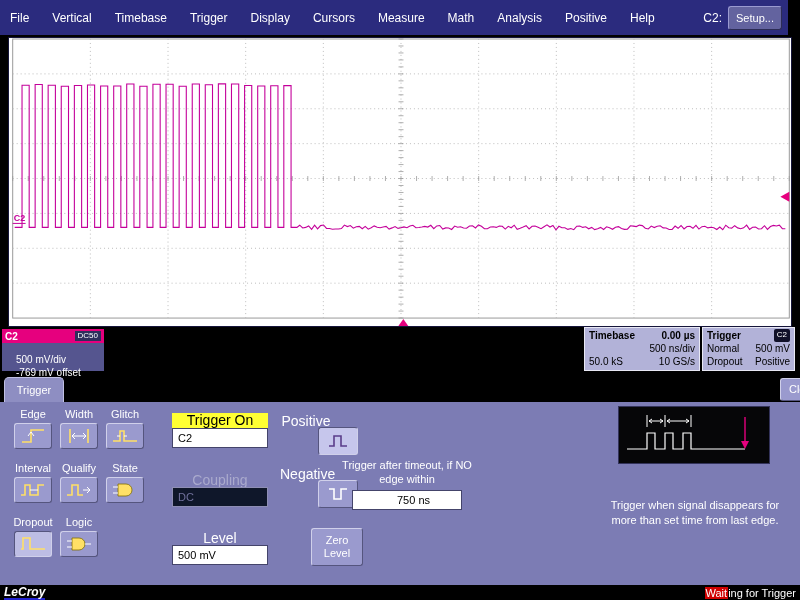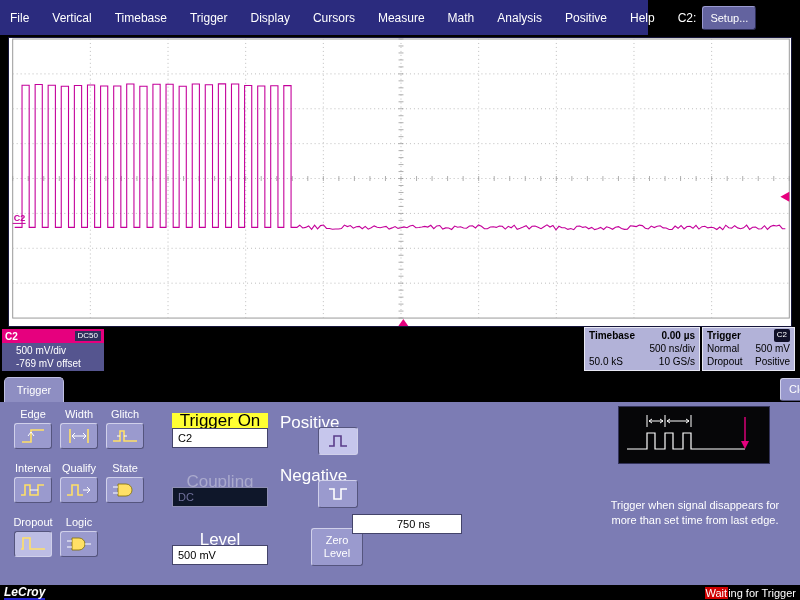--- a/index.html
+++ b/index.html
@@ -1,39 +1,39 @@
 <!DOCTYPE html>
 <html><head>
 <meta charset="utf-8">
 <style>
   * { margin:0; padding:0; box-sizing:border-box; }
   html,body { background:#000; }
   body { font-family:"Liberation Sans", sans-serif; }
   #root { position:relative; width:800px; height:600px; background:#000; overflow:hidden; }
 
   
-  .menubar { position:absolute; left:0; top:0; width:648px; height:35px; background:#2b2b7e;
+  .menubar { position:absolute; left:0; top:0; width:788px; height:35px; background:#2b2b7e;
              display:flex; align-items:center; padding:0 6px 0 10px; }
   .menu-item { color:#fff; font-size:12px; margin-right:23px; cursor:default; white-space:nowrap; }
   .menu-right { margin-left:auto; display:flex; align-items:center; }
   .menu-chan { color:#fff; font-size:12px; margin-right:6px; }
   .setup-btn { width:54px; height:24px; background:#63639f; color:#fff; font-size:11px;
                border:1px solid; border-color:#9a9ad0 #2c2c55 #2c2c55 #9a9ad0; border-radius:3px;
                text-align:center; line-height:22px; }
 
   
   .scope { position:absolute; left:8px; top:37px; width:784px; height:290px; background:#fff; border:1px solid #15153a; }
   .scope svg { display:block; }
 
   
   .chan-box { position:absolute; left:2px; top:329px; width:102px; height:42px; font-size:10px; }
   .chan-head { height:14px; background:#e6007e; display:flex; justify-content:space-between; align-items:center; padding:0 3px; }
   .chan-name { color:#fff; font-weight:bold; font-size:10px; }
   .chan-badge { background:#2e2e5c; color:#fff; font-size:8px; padding:0 3px; line-height:10px; }
-  .chan-body { height:28px; background:#55558f; color:#fff; padding:1px 0 0 14px; line-height:13px; }
+  .chan-body { height:28px; background:#55558f; color:#fff; padding:10px 0 0 14px; line-height:13px; }
 
   .info-panel { position:absolute; top:327px; height:44px; background:#b2b2d8; border:1px solid #e8e8f4;
                 font-size:10px; color:#000; padding:1px 4px; }
   .info-row { display:flex; justify-content:space-between; line-height:13px; }
   .info-row.right { justify-content:flex-end; }
   .b { font-weight:bold; }
   .src-chip { background:#101028; color:#fff; font-size:8px; line-height:11px; padding:0 3px; border-radius:2px; }
 
   
   .dialog-body { position:absolute; left:0; top:402px; width:800px; height:184px; background:#7c7cb4; }
@@ -45,21 +45,21 @@
   .close-btn { position:absolute; left:748px; top:378px; width:46px; height:23px; text-align:center; line-height:21px; }
 
   .type-grid { position:absolute; left:10px; top:408px; display:grid;
                grid-template-columns:repeat(3,46px); grid-auto-rows:41px; row-gap:13px; }
   .type-cell { display:flex; flex-direction:column; align-items:center; }
   .type-label { color:#fff; font-size:11px; line-height:13px; }
   .type-btn { width:38px; height:26px; margin-top:2px; display:flex; align-items:center; justify-content:center;
               background:#9a9ace; border:1px solid; border-color:#d0d0ea #55557e #55557e #d0d0ea; border-radius:3px; }
   .type-btn.selected { background:#bdbde4; border-color:#55557e #d0d0ea #d0d0ea #55557e; }
 
-  .dlg-label { position:absolute; color:#fff; font-size:17px; text-align:center; }
+  .dlg-label { position:absolute; color:#fff; font-size:14px; text-align:center; }
   .dlg-label.hl { background:#ffff33; color:#000; }
   .dlg-label.dim { color:#aaaacd; }
   .field { position:absolute; background:#fff; border:1px solid #44446a; font-size:11px; color:#000;
            padding:3px 5px 0 5px; height:20px; }
   .field.disabled { background:#0f172a; color:#71719c; border-color:#8e8eb4; }
 
   .sq-btn { position:absolute; width:40px; height:28px; display:flex; align-items:center; justify-content:center; }
   .sq-btn.selected { background:#c6c6ec; border-color:#55557e #d0d0ea #d0d0ea #55557e; }
   .zero-btn { position:absolute; left:279px; top:528px; width:52px; height:38px;
               display:flex; align-items:center; justify-content:center; text-align:center; line-height:13px; }
@@ -361,21 +361,22 @@
 
   <div class="dlg-label" style="left:280px; top:466px; width:52px;">Negative</div>
   <div class="btn3d sq-btn" style="left:286px; top:480px;">
     <svg width="24" height="18" viewBox="0 0 24 18">
       <path d="M3,4 L8,4 L8,14 L15,14 L15,4 L21,4" stroke="#fff" stroke-width="1.6" fill="none"></path>
     </svg>
   </div>
 
   <div class="btn3d zero-btn">Zero Level</div>
 
-  <div class="field" style="left:352px; top:514px; width:110px;padding-left:44px;">750 ns</div>
+  <div class="timeout-text">Trigger after timeout, if NO edge within</div>
+  <div class="field" style="left:352px; top:490px; width:110px;padding-left:44px;">750 ns</div>
 
   <div class="diagram">
     <svg width="150" height="56" viewBox="0 0 150 56">
       <path d="M8,42 L28,42 L28,26 L36,26 L36,42 L46,42 L46,26 L54,26 L54,42 L64,42 L64,26 L72,26 L72,42 L126,42" stroke="#fff" stroke-width="1.2" fill="none"></path>
       <line x1="28" y1="8" x2="28" y2="20" stroke="#fff" stroke-width="1"></line>
       <line x1="46" y1="8" x2="46" y2="20" stroke="#fff" stroke-width="1"></line>
       <line x1="72" y1="8" x2="72" y2="20" stroke="#fff" stroke-width="1"></line>
       <path d="M30,14 L44,14 M30,14 l3,-2 M30,14 l3,2 M44,14 l-3,-2 M44,14 l-3,2" stroke="#fff" stroke-width="1" fill="none"></path>
       <path d="M48,14 L70,14 M48,14 l3,-2 M48,14 l3,2 M70,14 l-3,-2 M70,14 l-3,2" stroke="#fff" stroke-width="1" fill="none"></path>
       <line x1="126" y1="10" x2="126" y2="36" stroke="#e6007e" stroke-width="1.4"></line>

